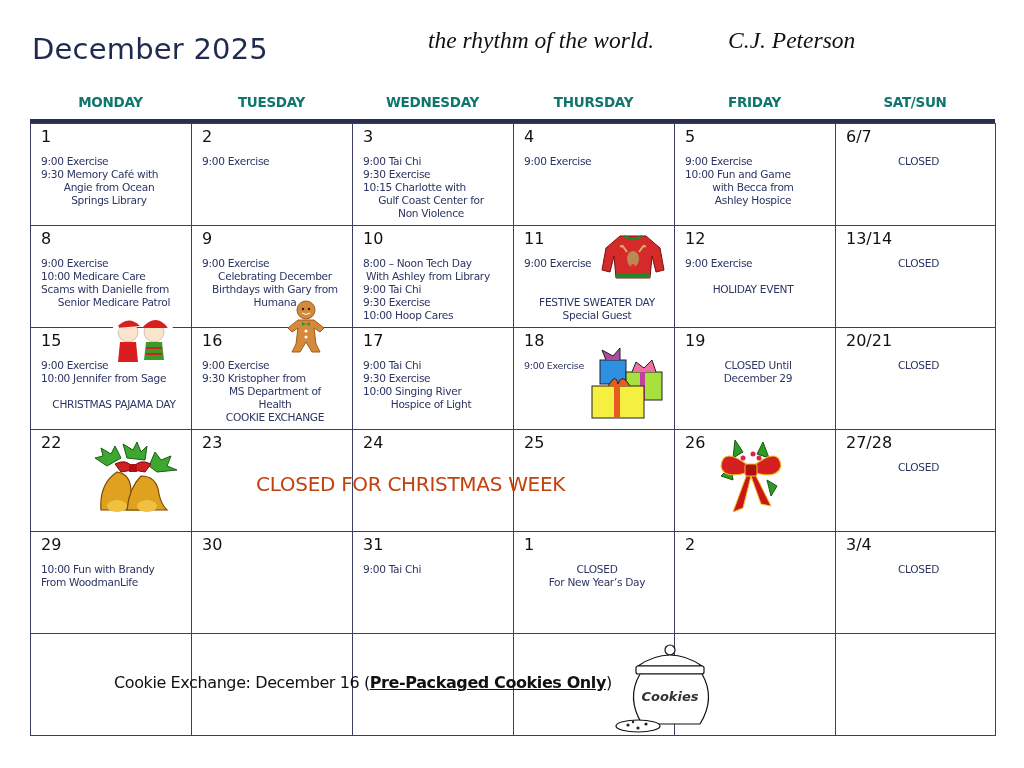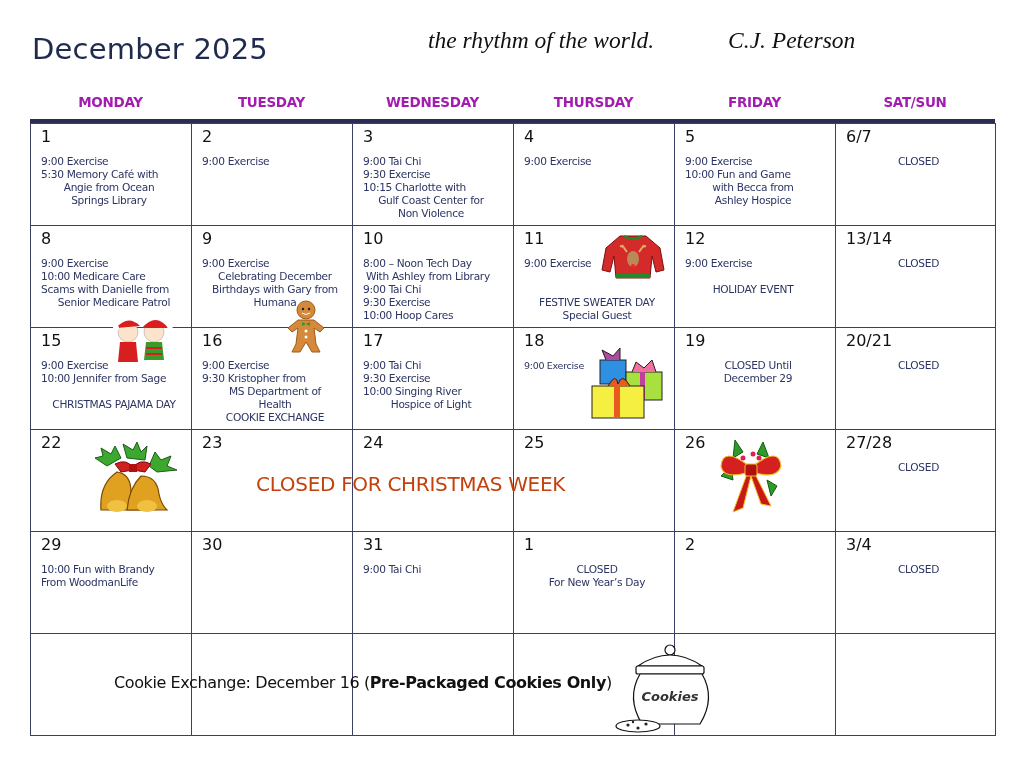--- a/index.html
+++ b/index.html
@@ -1,33 +1,33 @@
 <!DOCTYPE html>
 <html><head>
 <meta charset="utf-8">
 <style>
   html, body { margin:0; padding:0; background:#ffffff; }
   body { width:1024px; height:768px; position:relative; overflow:hidden; font-family:"Liberation Sans", sans-serif; }
   .month-title { position:absolute; left:32px; top:32px; font-size:29px; color:#1f2a4f; font-family:"DejaVu Sans", sans-serif; letter-spacing:0.2px; }
   .quote { position:absolute; left:428px; top:25px; font-family:"Liberation Serif", serif; font-style:italic; font-size:23.5px; color:#111; line-height:31px; }
   .quote .author { display:inline-block; margin-left:74px; }
   .day-headers { position:absolute; left:30px; top:94px; width:965px; display:flex; }
-  .day-headers div { flex:0 0 auto; text-align:center; font-weight:bold; font-size:13.5px; color:#a21caf; font-family:"DejaVu Sans", sans-serif; letter-spacing:-0.3px; }
+  .day-headers div { flex:0 0 auto; text-align:center; font-weight:bold; font-size:13.5px; color:#0f766e; font-family:"DejaVu Sans", sans-serif; letter-spacing:-0.3px; }
   .grid { position:absolute; left:30px; top:119px; width:965px; height:618px; border-top:4px solid #2a2f52; box-sizing:border-box; }
   table.cal { border-collapse:collapse; width:965px; table-layout:fixed; }
   table.cal td { border:1.5px solid #3a3f63; vertical-align:top; padding:0; height:101px; position:relative; }
   .dnum { position:absolute; left:10px; top:3px; font-size:16px; color:#111; font-family:"DejaVu Sans", sans-serif; }
   .ev { position:absolute; left:10px; right:4px; top:31px; font-size:10.6px; line-height:13px; color:#2b3463; font-family:"DejaVu Sans", sans-serif; letter-spacing:-0.3px; }
   .ev .ln { display:block; white-space:nowrap; }
   .ev .ind { display:block; text-align:center; padding-right:10px; white-space:nowrap; }
   .ev .ctr { display:block; text-align:center; white-space:nowrap; }
   .ev .gap { display:block; height:13px; }
   .center-banner { position:absolute; left:256px; top:472px; font-size:20px; color:#c2410c; font-family:"DejaVu Sans", sans-serif; letter-spacing:-0.3px; }
   .footer-note { position:absolute; left:114px; top:673px; font-size:16px; color:#111; font-family:"DejaVu Sans", sans-serif; letter-spacing:-0.4px; }
-  .footer-note b { }
+  .footer-note b { text-decoration:underline; }
   .pic { position:absolute; }
 </style>
 </head>
 <body>
 
 <div class="month-title">December 2025</div>
 
 <div class="quote">
   <div><span>the rhythm of the world.</span><span class="author">C.J. Peterson</span></div>
 </div>
@@ -51,21 +51,21 @@
         <col style="width:161px">
         <col style="width:160px">
       </colgroup>
 
   <tbody>
         <tr>
     <td>
       <span class="dnum">1</span>
       <div class="ev">
         <span class="ln">9:00 Exercise</span>
-        <span class="ln">5:30 Memory Café with</span>
+        <span class="ln">9:30 Memory Café with</span>
         <span class="ind">Angie from Ocean</span>
         <span class="ind">Springs Library</span>
       </div>
     </td>
     <td>
       <span class="dnum">2</span>
       <div class="ev">
               <span class="ln">9:00 Exercise</span>
             </div>
     </td>

